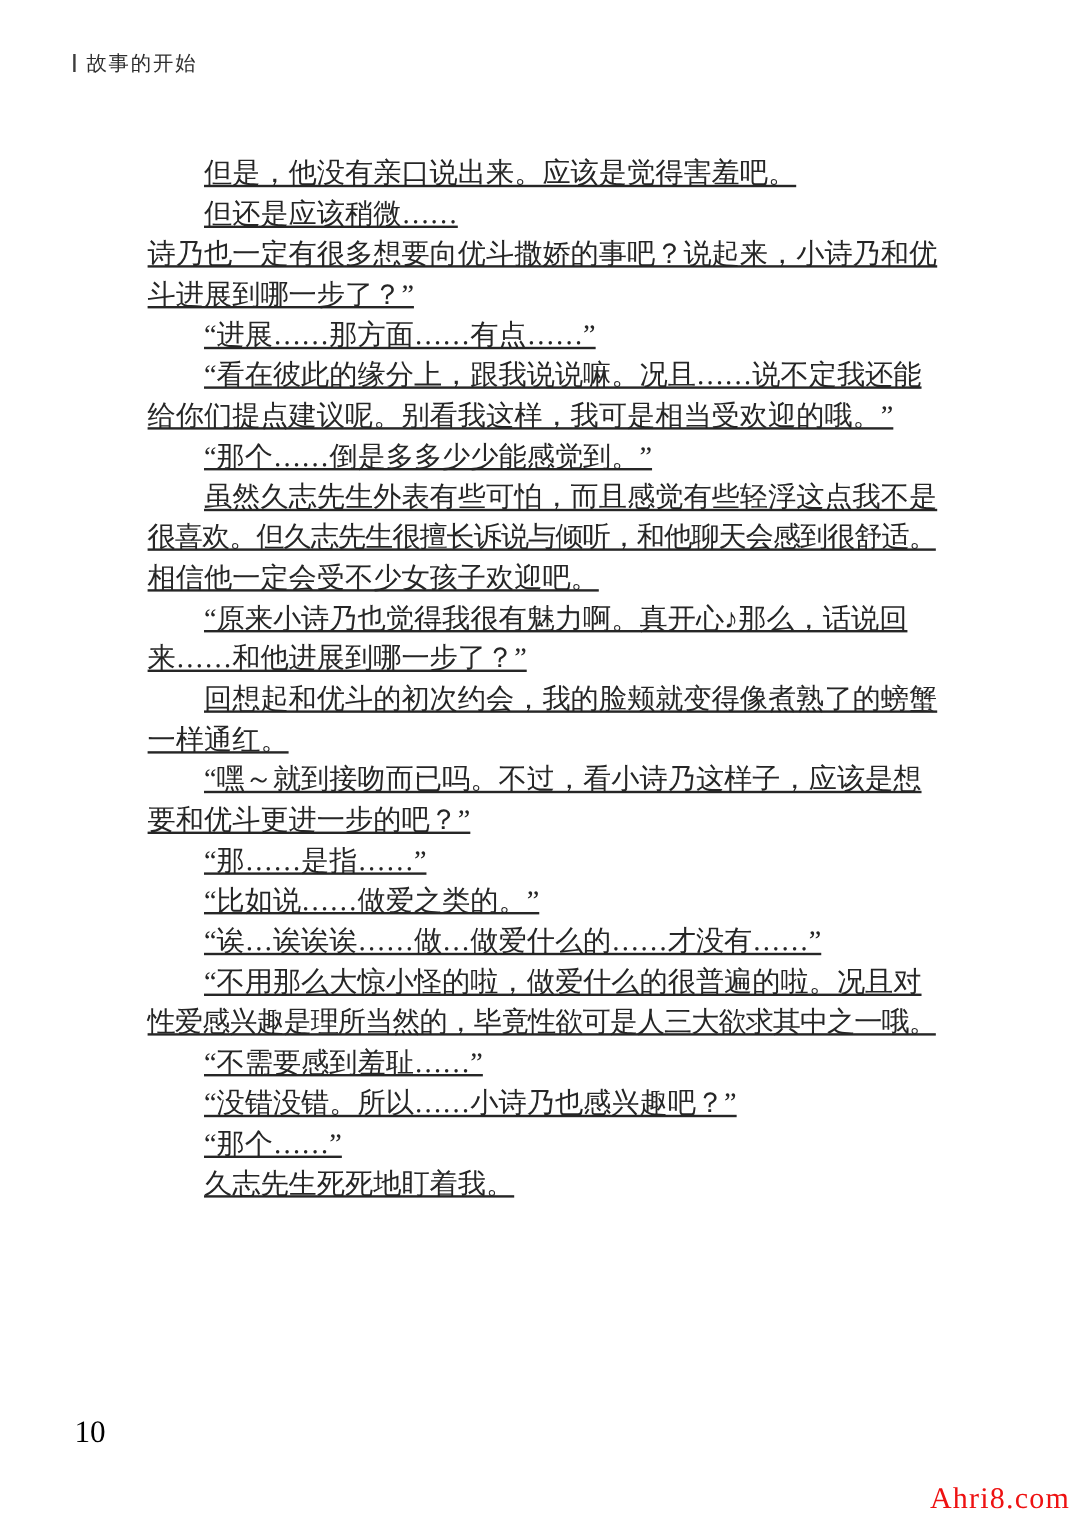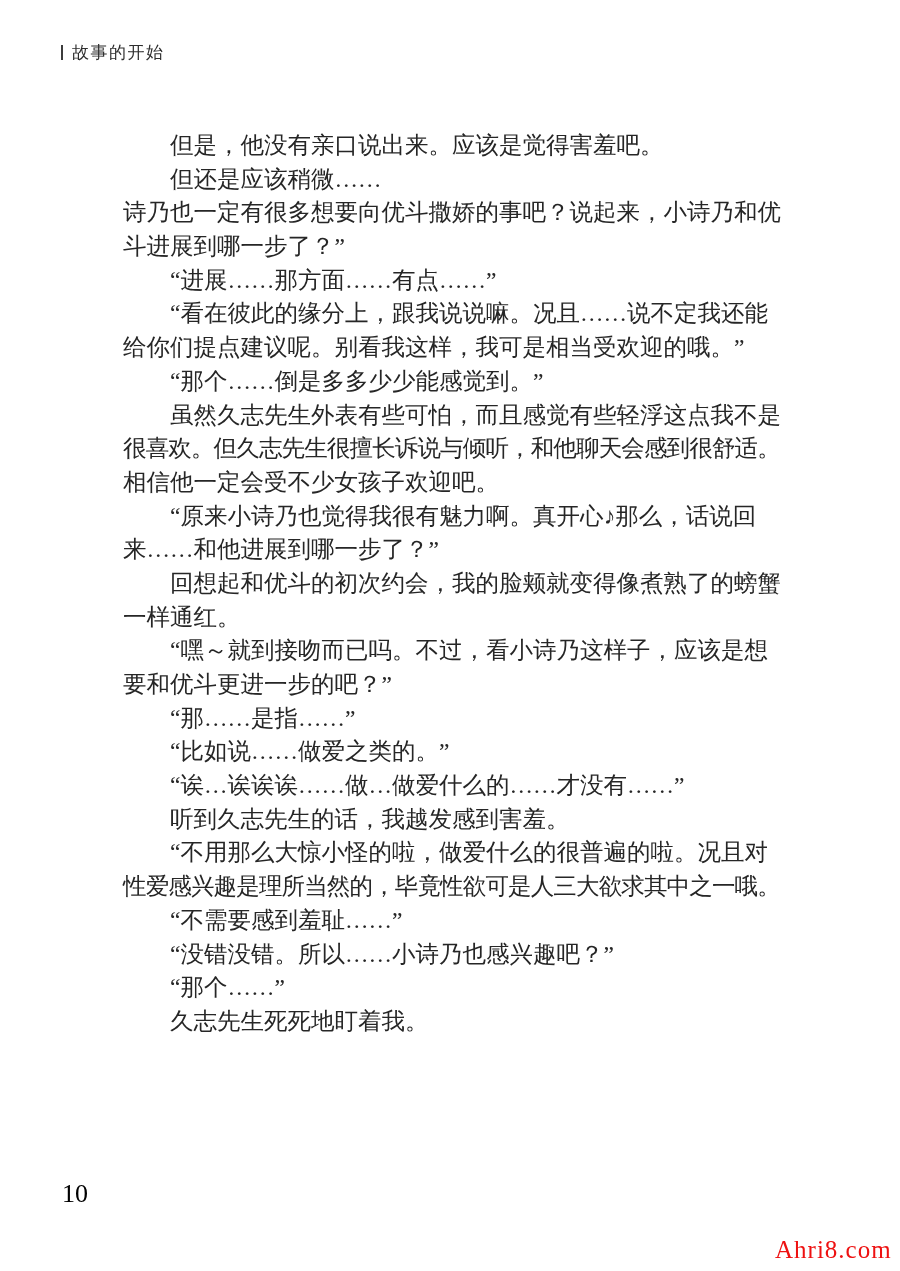--- a/index.html
+++ b/index.html
@@ -23,20 +23,21 @@
     display: inline-block;
     width: 2px; height: 15px;
     background: #3c3c3c;
     margin-right: 9px;
   }
   .content {
     position: absolute; left: 123px; top: 129px;
     width: 658px;
     font-size: 23.5px; line-height: 33.7px;
     color: var(--text, #262626);
+    text-decoration: underline;
   }
   .line { height: 33.7px; white-space: nowrap; }
   .line.indent { text-indent: 2em; }
   .line.tight { letter-spacing: -0.85px; }
   .page-number {
     position: absolute; left: 62px; top: 1179px;
     font-size: 26px; color: #000000;
   }
   .watermark {
     position: absolute; left: 775px; top: 1236px;
@@ -68,21 +69,20 @@
       <div class="line">相信他一定会受不少女孩子欢迎吧。</div>
       <div class="line indent">“原来小诗乃也觉得我很有魅力啊。真开心♪那么，话说回</div>
       <div class="line">来……和他进展到哪一步了？”</div>
       <div class="line indent">回想起和优斗的初次约会，我的脸颊就变得像煮熟了的螃蟹</div>
       <div class="line">一样通红。</div>
       <div class="line indent">“嘿～就到接吻而已吗。不过，看小诗乃这样子，应该是想</div>
       <div class="line">要和优斗更进一步的吧？”</div>
       <div class="line indent">“那……是指……”</div>
       <div class="line indent">“比如说……做爱之类的。”</div>
       <div class="line indent">“诶…诶诶诶……做…做爱什么的……才没有……”</div>
-      <div class="line indent">听到久志先生的话，我越发感到害羞。</div>
       <div class="line indent">“不用那么大惊小怪的啦，做爱什么的很普遍的啦。况且对</div>
       <div class="line tight">性爱感兴趣是理所当然的，毕竟性欲可是人三大欲求其中之一哦。</div>
       <div class="line indent">“不需要感到羞耻……”</div>
       <div class="line indent">“没错没错。所以……小诗乃也感兴趣吧？”</div>
       <div class="line indent">“那个……”</div>
       <div class="line indent">久志先生死死地盯着我。</div>
     </div>
 
   <div class="page-number">10</div>
 

